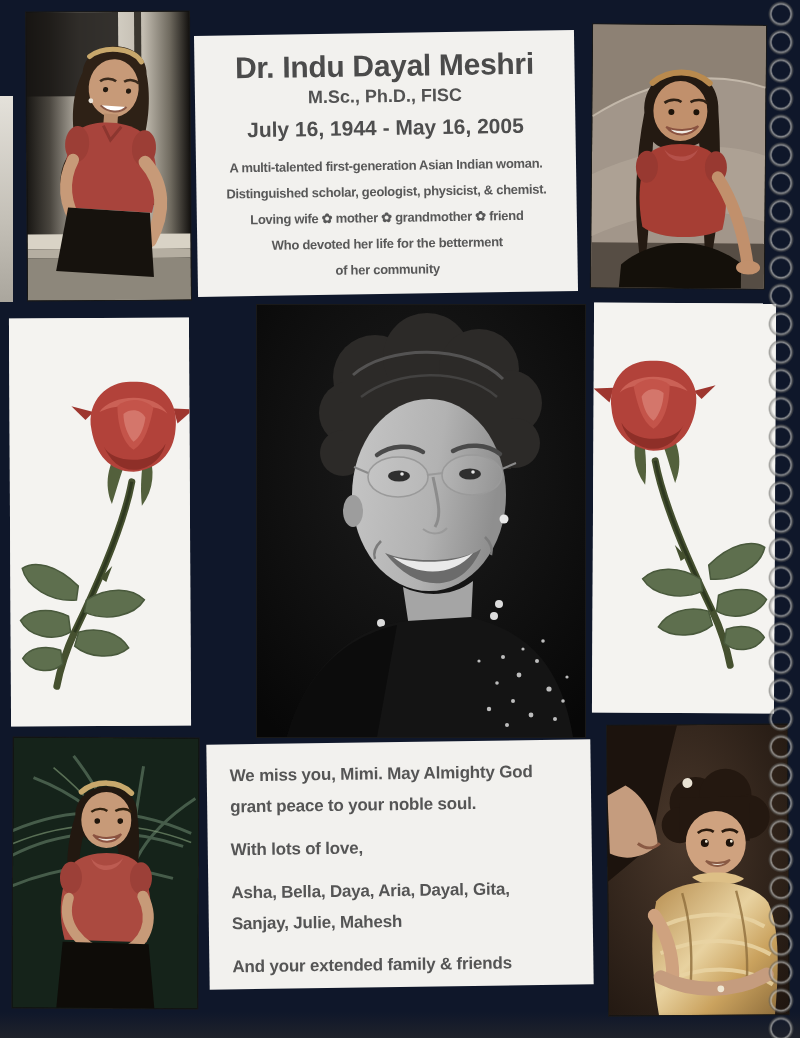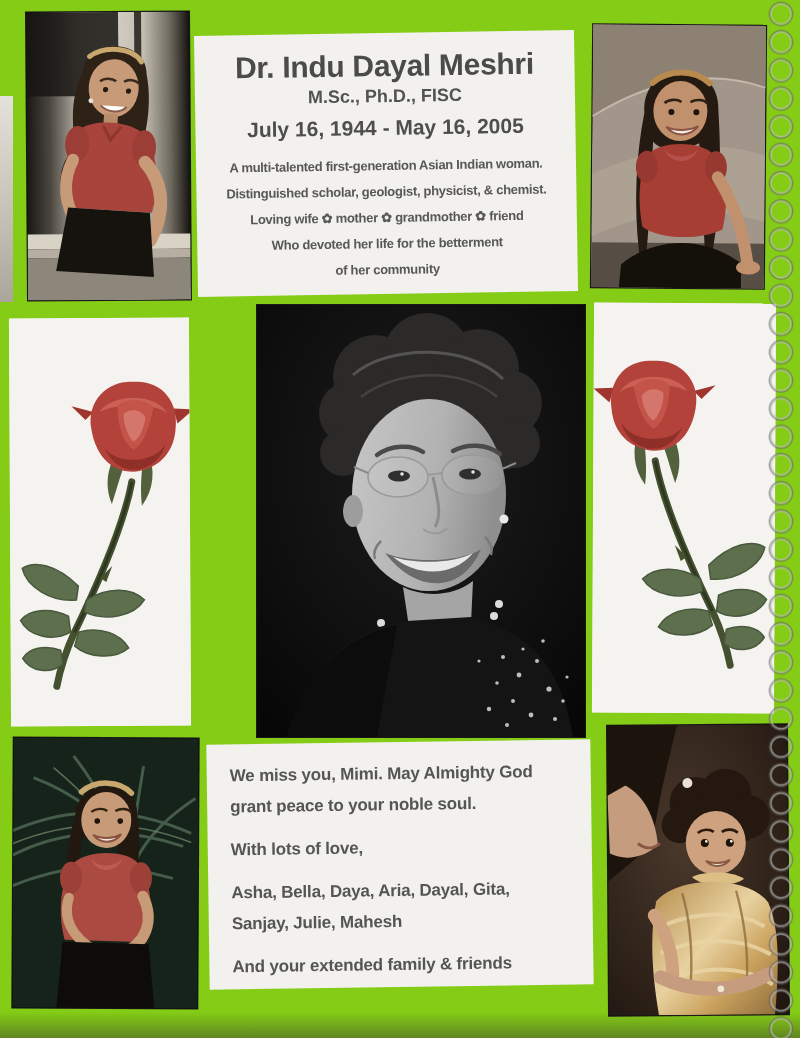--- a/index.html
+++ b/index.html
@@ -1,17 +1,17 @@
 <!DOCTYPE html>
 <html><head>
 <meta charset="utf-8">
 <style>
   html,body{margin:0;padding:0;background:#000;}
   .page{
-    position:relative;width:800px;height:1038px;background:#84cc16;
+    position:relative;width:800px;height:1038px;background:#0f172a;
     overflow:hidden;font-family:"Liberation Sans",sans-serif;
   }
   .page::after{
     content:"";position:absolute;left:0;bottom:0;width:100%;height:26px;
     background:linear-gradient(180deg,rgba(40,38,36,0) 0%,rgba(52,48,44,0.45) 100%);
     pointer-events:none;
   }
 
   
   .rings{

